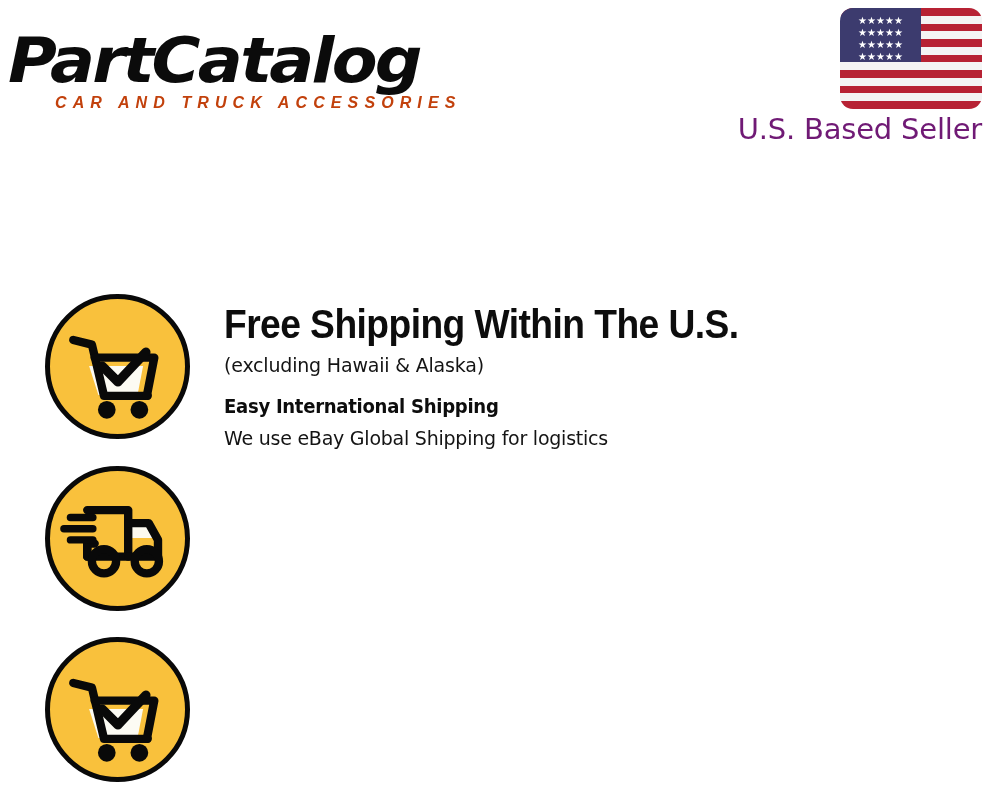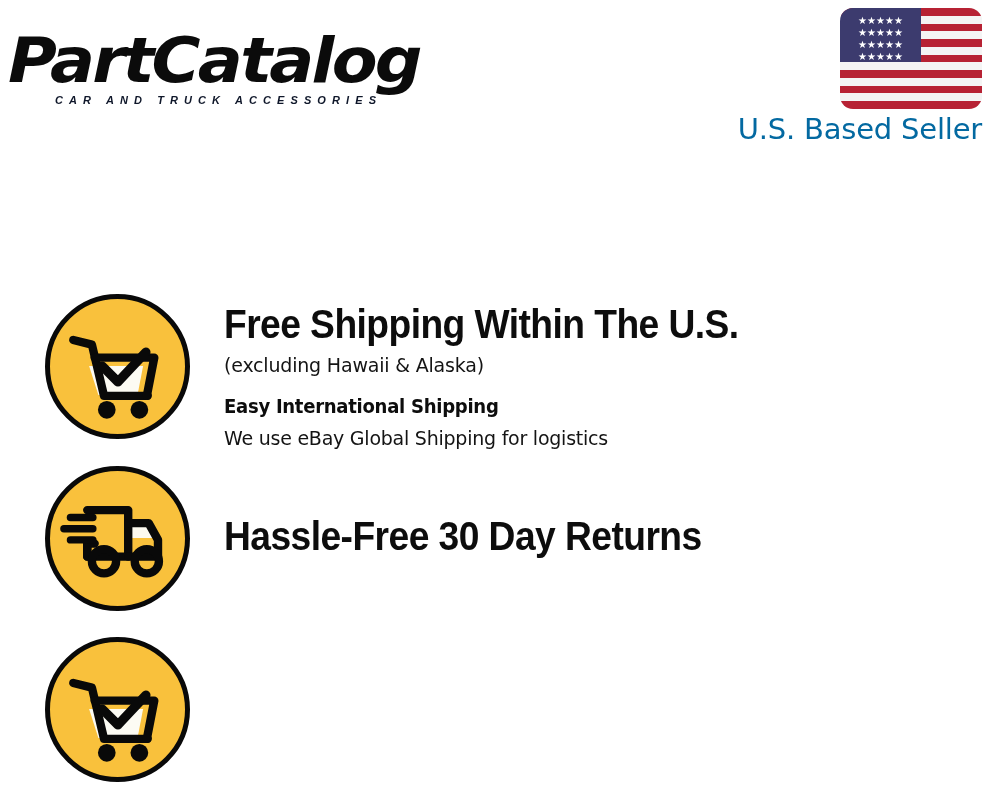--- a/index.html
+++ b/index.html
@@ -46,25 +46,25 @@
     line-height: 78px;
     white-space: nowrap;
     transform: scaleX(1.06);
     transform-origin: left center;
   }
   .brand-tagline {
     position: absolute;
     left: 47px;
     top: 72px;
     font-family: "Liberation Sans", sans-serif;
-    font-size: 11px;
+    font-size: 16px;
     font-weight: 700;
     font-style: italic;
     letter-spacing: 6.1px;
-    color: #0f172a;
+    color: #c2410c;
     white-space: nowrap;
   }
 
   
   .seller-badge {
     position: absolute;
     right: 16px;
     top: 8px;
     width: 270px;
     text-align: right;
@@ -102,21 +102,21 @@
     display: flex;
     justify-content: space-evenly;
     color: #ffffff;
     font-size: 10px;
     line-height: 10px;
   }
   .seller-label {
     font-family: "DejaVu Sans", sans-serif;
     font-size: 29px;
     font-weight: 400;
-    color: #0369a1;
+    color: #701a75;
     line-height: 40px;
     white-space: nowrap;
     padding-right: 2px;
     letter-spacing: -0.2px;
   }
 
   
   .features {
     position: absolute;
     left: 0;
@@ -271,23 +271,20 @@
         <path d="M40 42 L84 42 L84 92 L40 92 L40 78" fill="none" stroke="#090909" stroke-width="9" stroke-linecap="round" stroke-linejoin="round"></path>
         <path d="M84 56 L106 56 L116 74 L116 92 L84 92" fill="none" stroke="#090909" stroke-width="9" stroke-linecap="round" stroke-linejoin="round"></path>
         <path d="M40 92 L40 78 L48 78" fill="none" stroke="#090909" stroke-width="9" stroke-linecap="round" stroke-linejoin="round"></path>
         <path d="M22 50 L46 50" stroke="#090909" stroke-width="8" stroke-linecap="round"></path>
         <path d="M15 62 L46 62" stroke="#090909" stroke-width="8" stroke-linecap="round"></path>
         <path d="M22 74 L46 74" stroke="#090909" stroke-width="8" stroke-linecap="round"></path>
         <circle cx="58" cy="97" r="13" fill="none" stroke="#090909" stroke-width="9"></circle>
         <circle cx="104" cy="97" r="13" fill="none" stroke="#090909" stroke-width="9"></circle>
       </svg>
     </div>
-    <div class="feature-text">
-      <div class="feature-title">Hassle-Free 30 Day Returns</div>
-    </div>
   </div>
 
   <div class="feature-row r3">
     <div class="badge-circle">
       <svg viewBox="0 0 145 145">
         <polygon points="42,72 100,72 94,103 52,103" fill="#fcfbf3"></polygon>
         <path d="M25 44 L45 49 L58 104 L105 104" fill="none" stroke="#090909" stroke-width="9" stroke-linecap="round" stroke-linejoin="round"></path>
         <path d="M48 63 L112 63 L104 104" fill="none" stroke="#090909" stroke-width="9" stroke-linecap="round" stroke-linejoin="round"></path>
         <path d="M56 72 L73 89 L103 57" fill="none" stroke="#090909" stroke-width="10" stroke-linecap="round" stroke-linejoin="round"></path>
         <circle cx="61" cy="119" r="9.5" fill="#090909"></circle>

